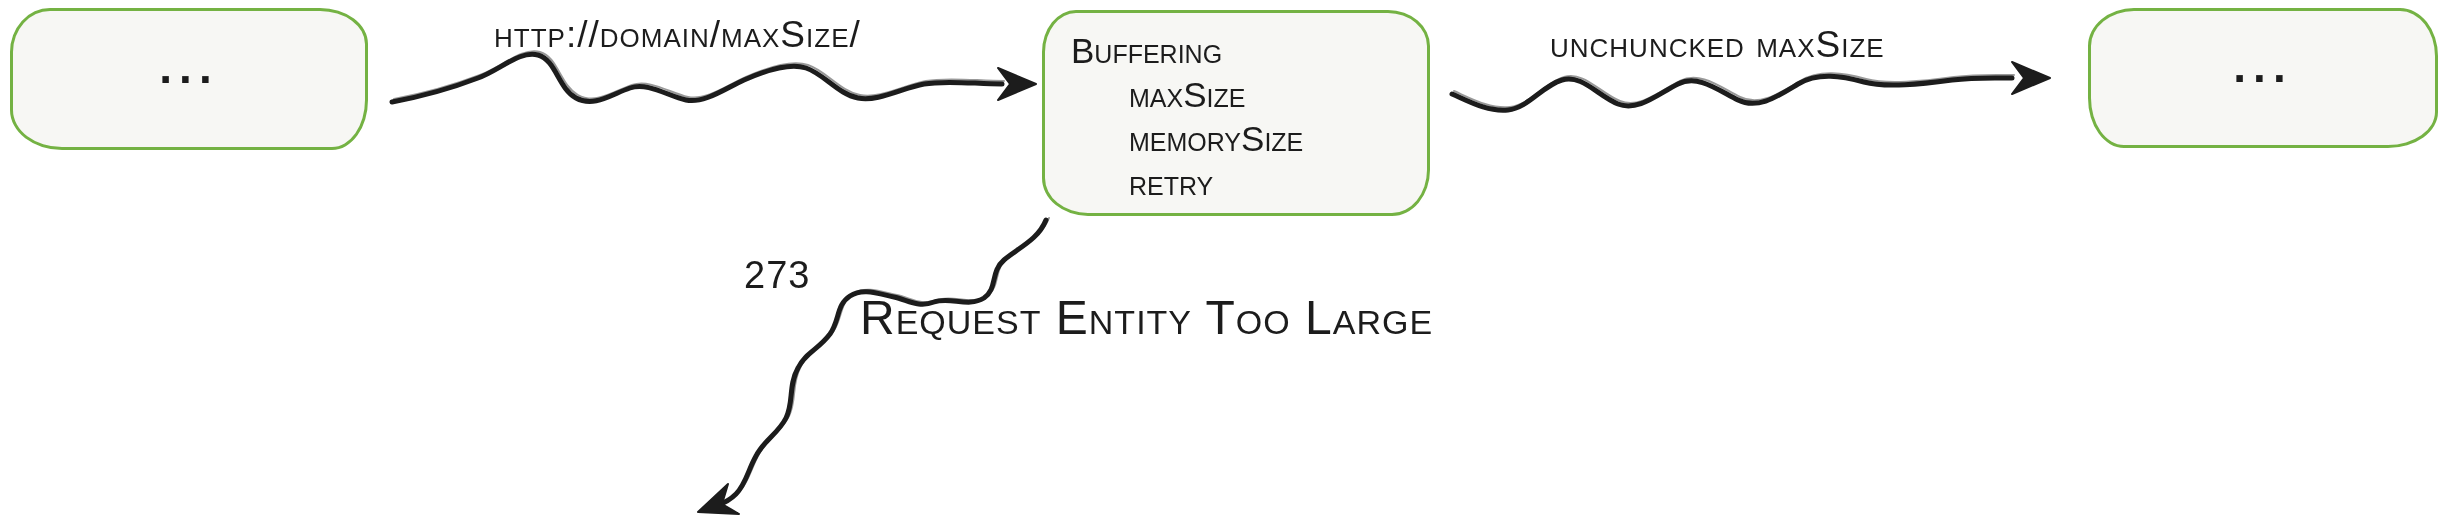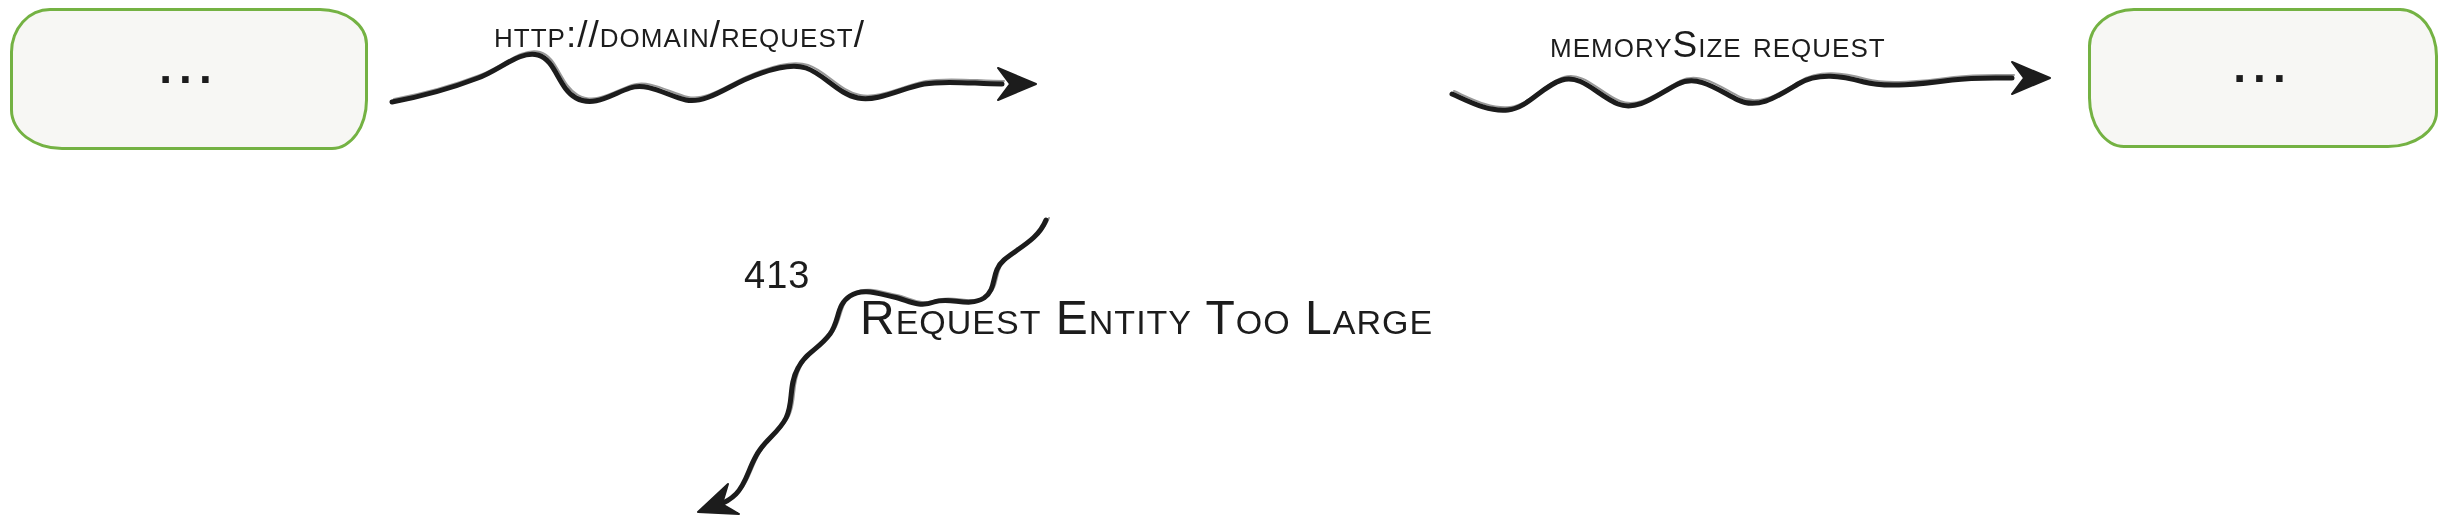--- a/index.html
+++ b/index.html
@@ -122,23 +122,29 @@
          C 918 308 908 300 894 297 C 876 293 862 288 850 296 C 836 305 840 320 830 334
          C 818 350 806 352 798 368 C 788 386 794 402 786 418 C 778 434 764 440 756 456
          C 748 470 746 484 736 494 C 730 500 724 503 718 505"></path>
     <polygon class="head" points="698,512 728,484 722,504 739,514"></polygon>
   </svg>
 
   <div class="box box-left centered">
     <span class="dots">...</span>
   </div>
 
+  <div class="box box-middle">
+    <div class="mid-title">Buffering</div>
+    <div class="mid-item">maxSize</div>
+    <div class="mid-item">memorySize</div>
+    <div class="mid-item">retry</div>
+  </div>
 
   <div class="box box-right centered">
     <span class="dots">...</span>
   </div>
 
-  <div class="lbl lbl-request">http://domain/request/</div>
-  <div class="lbl lbl-unchunked">memorySize request</div>
-  <div class="lbl lbl-code">413</div>
+  <div class="lbl lbl-request">http://domain/maxSize/</div>
+  <div class="lbl lbl-unchunked">unchuncked maxSize</div>
+  <div class="lbl lbl-code">273</div>
   <div class="lbl lbl-error">Request Entity Too Large</div>
 
 </div>
 
 </body></html>

